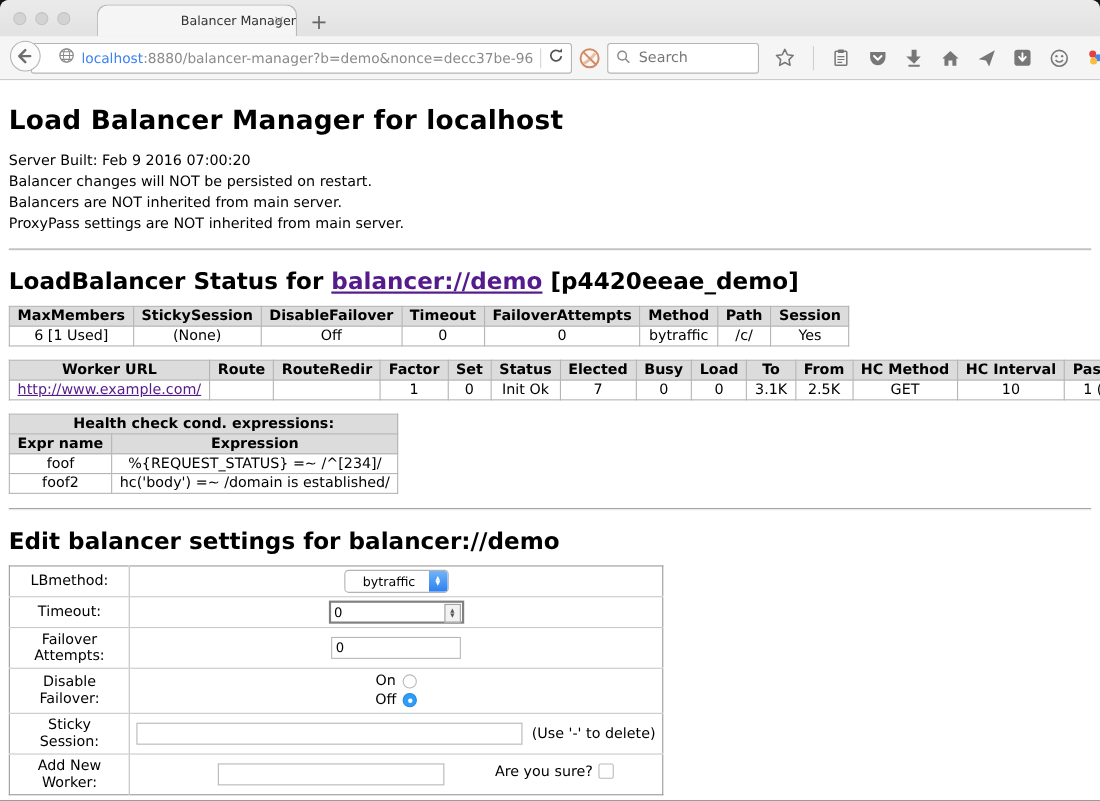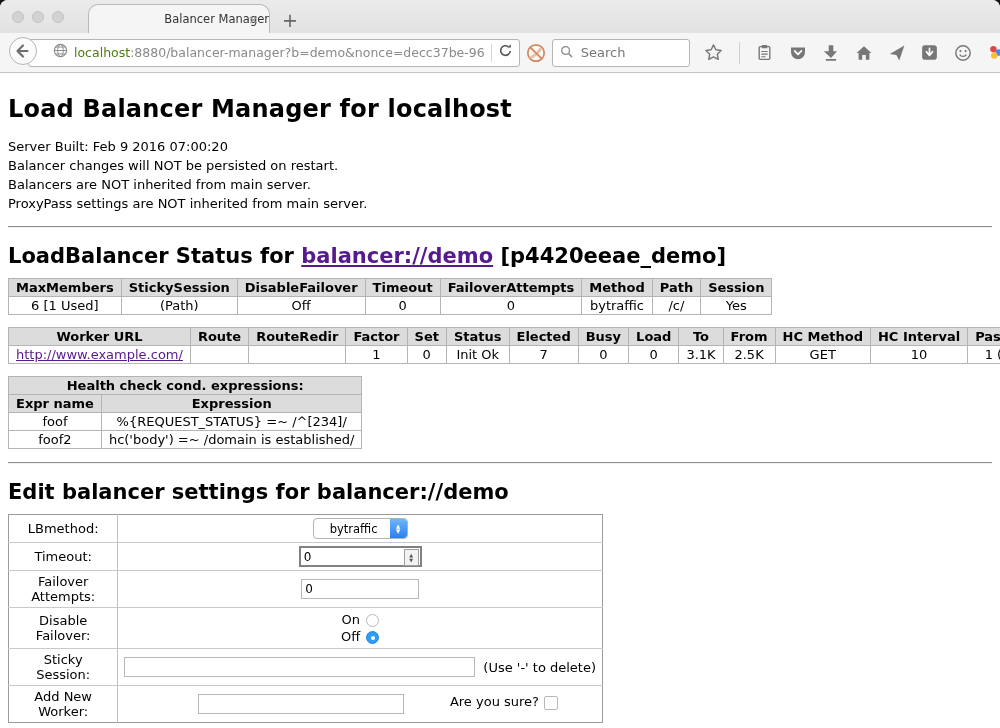--- a/index.html
+++ b/index.html
@@ -10,21 +10,21 @@
   .dot{width:12px;height:12px;border-radius:50%;background:#d3d3d3;border:1px solid #c3c3c3;box-sizing:border-box;}
   .tab{position:absolute;left:88px;bottom:0;width:180px;height:28px;background:#f5f5f5;border:1px solid #b9b9b9;border-bottom:none;border-radius:10px 10px 0 0;display:flex;align-items:center;justify-content:flex-end;gap:8px;}
   .tab-title{font-size:11.5px;color:#333;}
   .tab-close{position:absolute;right:10px;color:#9a9a9a;font-size:13px;line-height:1;cursor:default;}
   .newtab{position:absolute;left:282px;bottom:2px;font-size:19px;color:#666;}
   
   .toolbar{height:40px;background:#f5f5f5;border-bottom:1px solid #c2c2c2;display:flex;align-items:center;padding:0 8px;box-sizing:border-box;gap:6px;}
   .back-btn{flex:0 0 auto;margin-right:-16px;z-index:2;}
   .urlbar{flex:0 0 395px;height:28px;background:#fff;border:1px solid #b5b5b5;border-radius:3px;display:flex;align-items:center;padding:0 6px 0 24px;box-sizing:border-box;gap:6px;}
   .url-text{flex:1;font-size:12.5px;white-space:nowrap;overflow:hidden;}
-  .url-host{color:#4d7c0f;}
+  .url-host{color:#3b82f6;}
   .url-rest{color:#8a8a8a;}
   .url-sep{width:1px;height:18px;background:#d5d5d5;}
   .searchbar{flex:0 0 138px;height:28px;background:#fff;border:1px solid #b5b5b5;border-radius:3px;display:flex;align-items:center;padding:0 7px;box-sizing:border-box;gap:6px;}
   .searchbar input{border:none;outline:none;width:100%;font-size:13px;color:#333;font-family:inherit;background:transparent;}
   .searchbar input::placeholder{color:#777;}
   .tb-icons{display:flex;align-items:center;gap:13px;margin-left:8px;}
   .tb-icon{display:flex;align-items:center;justify-content:center;width:20px;height:22px;}
   .tb-divider{width:1px;height:22px;background:#cfcfcf;margin:0 2px;}
   
   .content{background:#fff;padding:6px 8px 0 8px;color:#000;}
@@ -203,21 +203,21 @@
         <th>StickySession</th>
         <th>DisableFailover</th>
         <th>Timeout</th>
         <th>FailoverAttempts</th>
         <th>Method</th>
         <th>Path</th>
         <th>Session</th>
       </tr>
       <tr>
         <td>6 [1 Used]</td>
-        <td>(Path)</td>
+        <td>(None)</td>
         <td>Off</td>
         <td>0</td>
         <td>0</td>
         <td>bytraffic</td>
         <td>/c/</td>
         <td>Yes</td>
       </tr>
     </tbody>
       </table>
 

